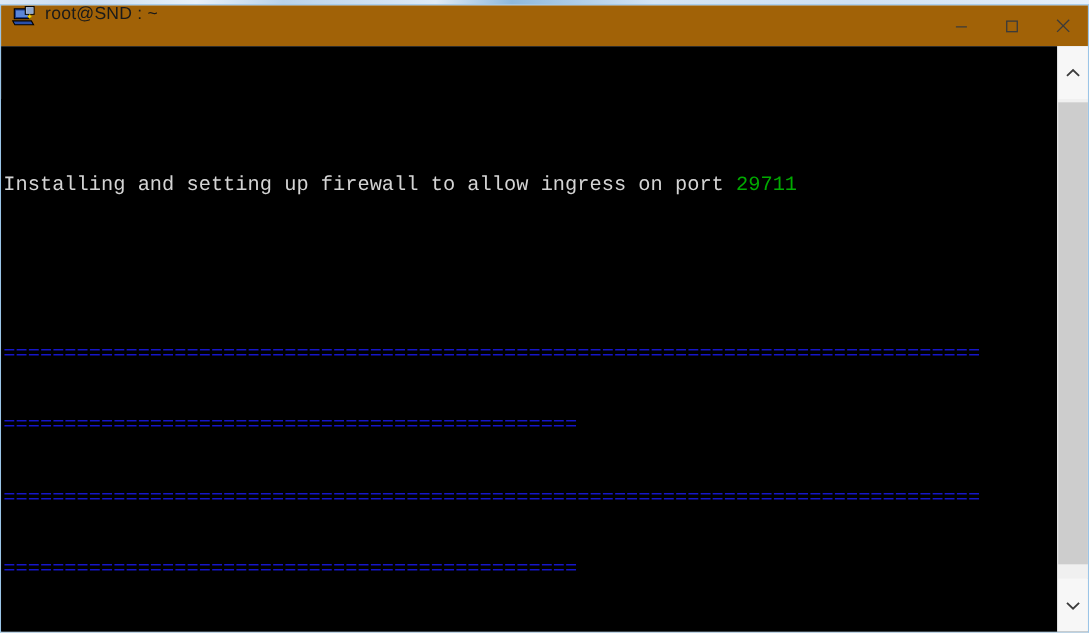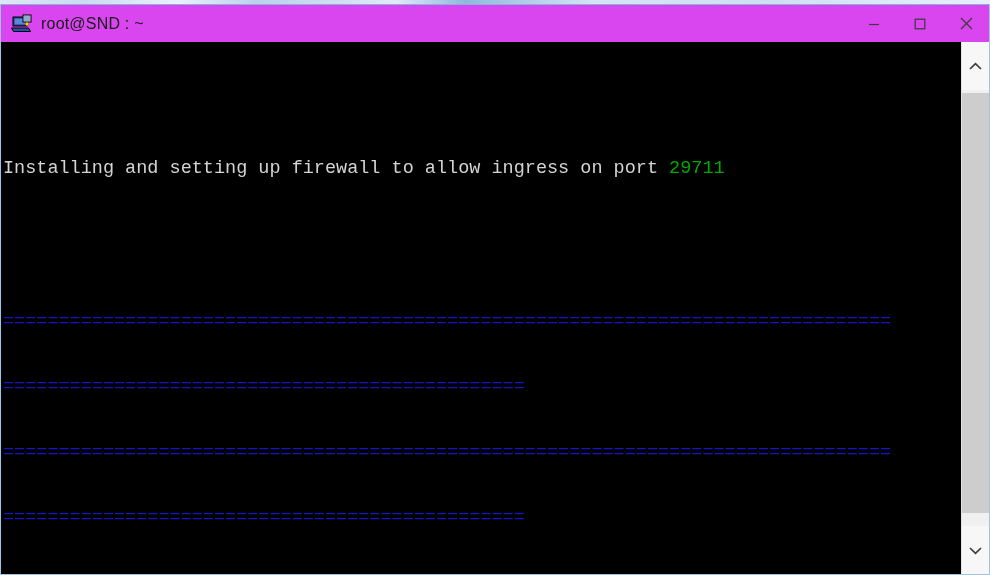--- a/index.html
+++ b/index.html
@@ -26,22 +26,22 @@
     width: 990px; height: 571px;
     background: #ffffff;
     border: 1px solid #9ac5e8;
     border-top: 1px solid #7fb4e0;
   }
 
   
   #title-bar {
     position: relative;
     height: 37px;
-    background: #d946ef;
-    display: flex; align-items: center;
+    background: #a16207;
+    display: flex; 
   }
   #title-icon {
     width: 22px; height: 20px; margin-left: 10px; margin-right: 8px;
     position: relative; flex: none;
   }
   #title-text {
     font-size: 16px; color: #1a1a1a; letter-spacing: .2px;
     white-space: nowrap; line-height: 1;
   }
   #window-controls {

